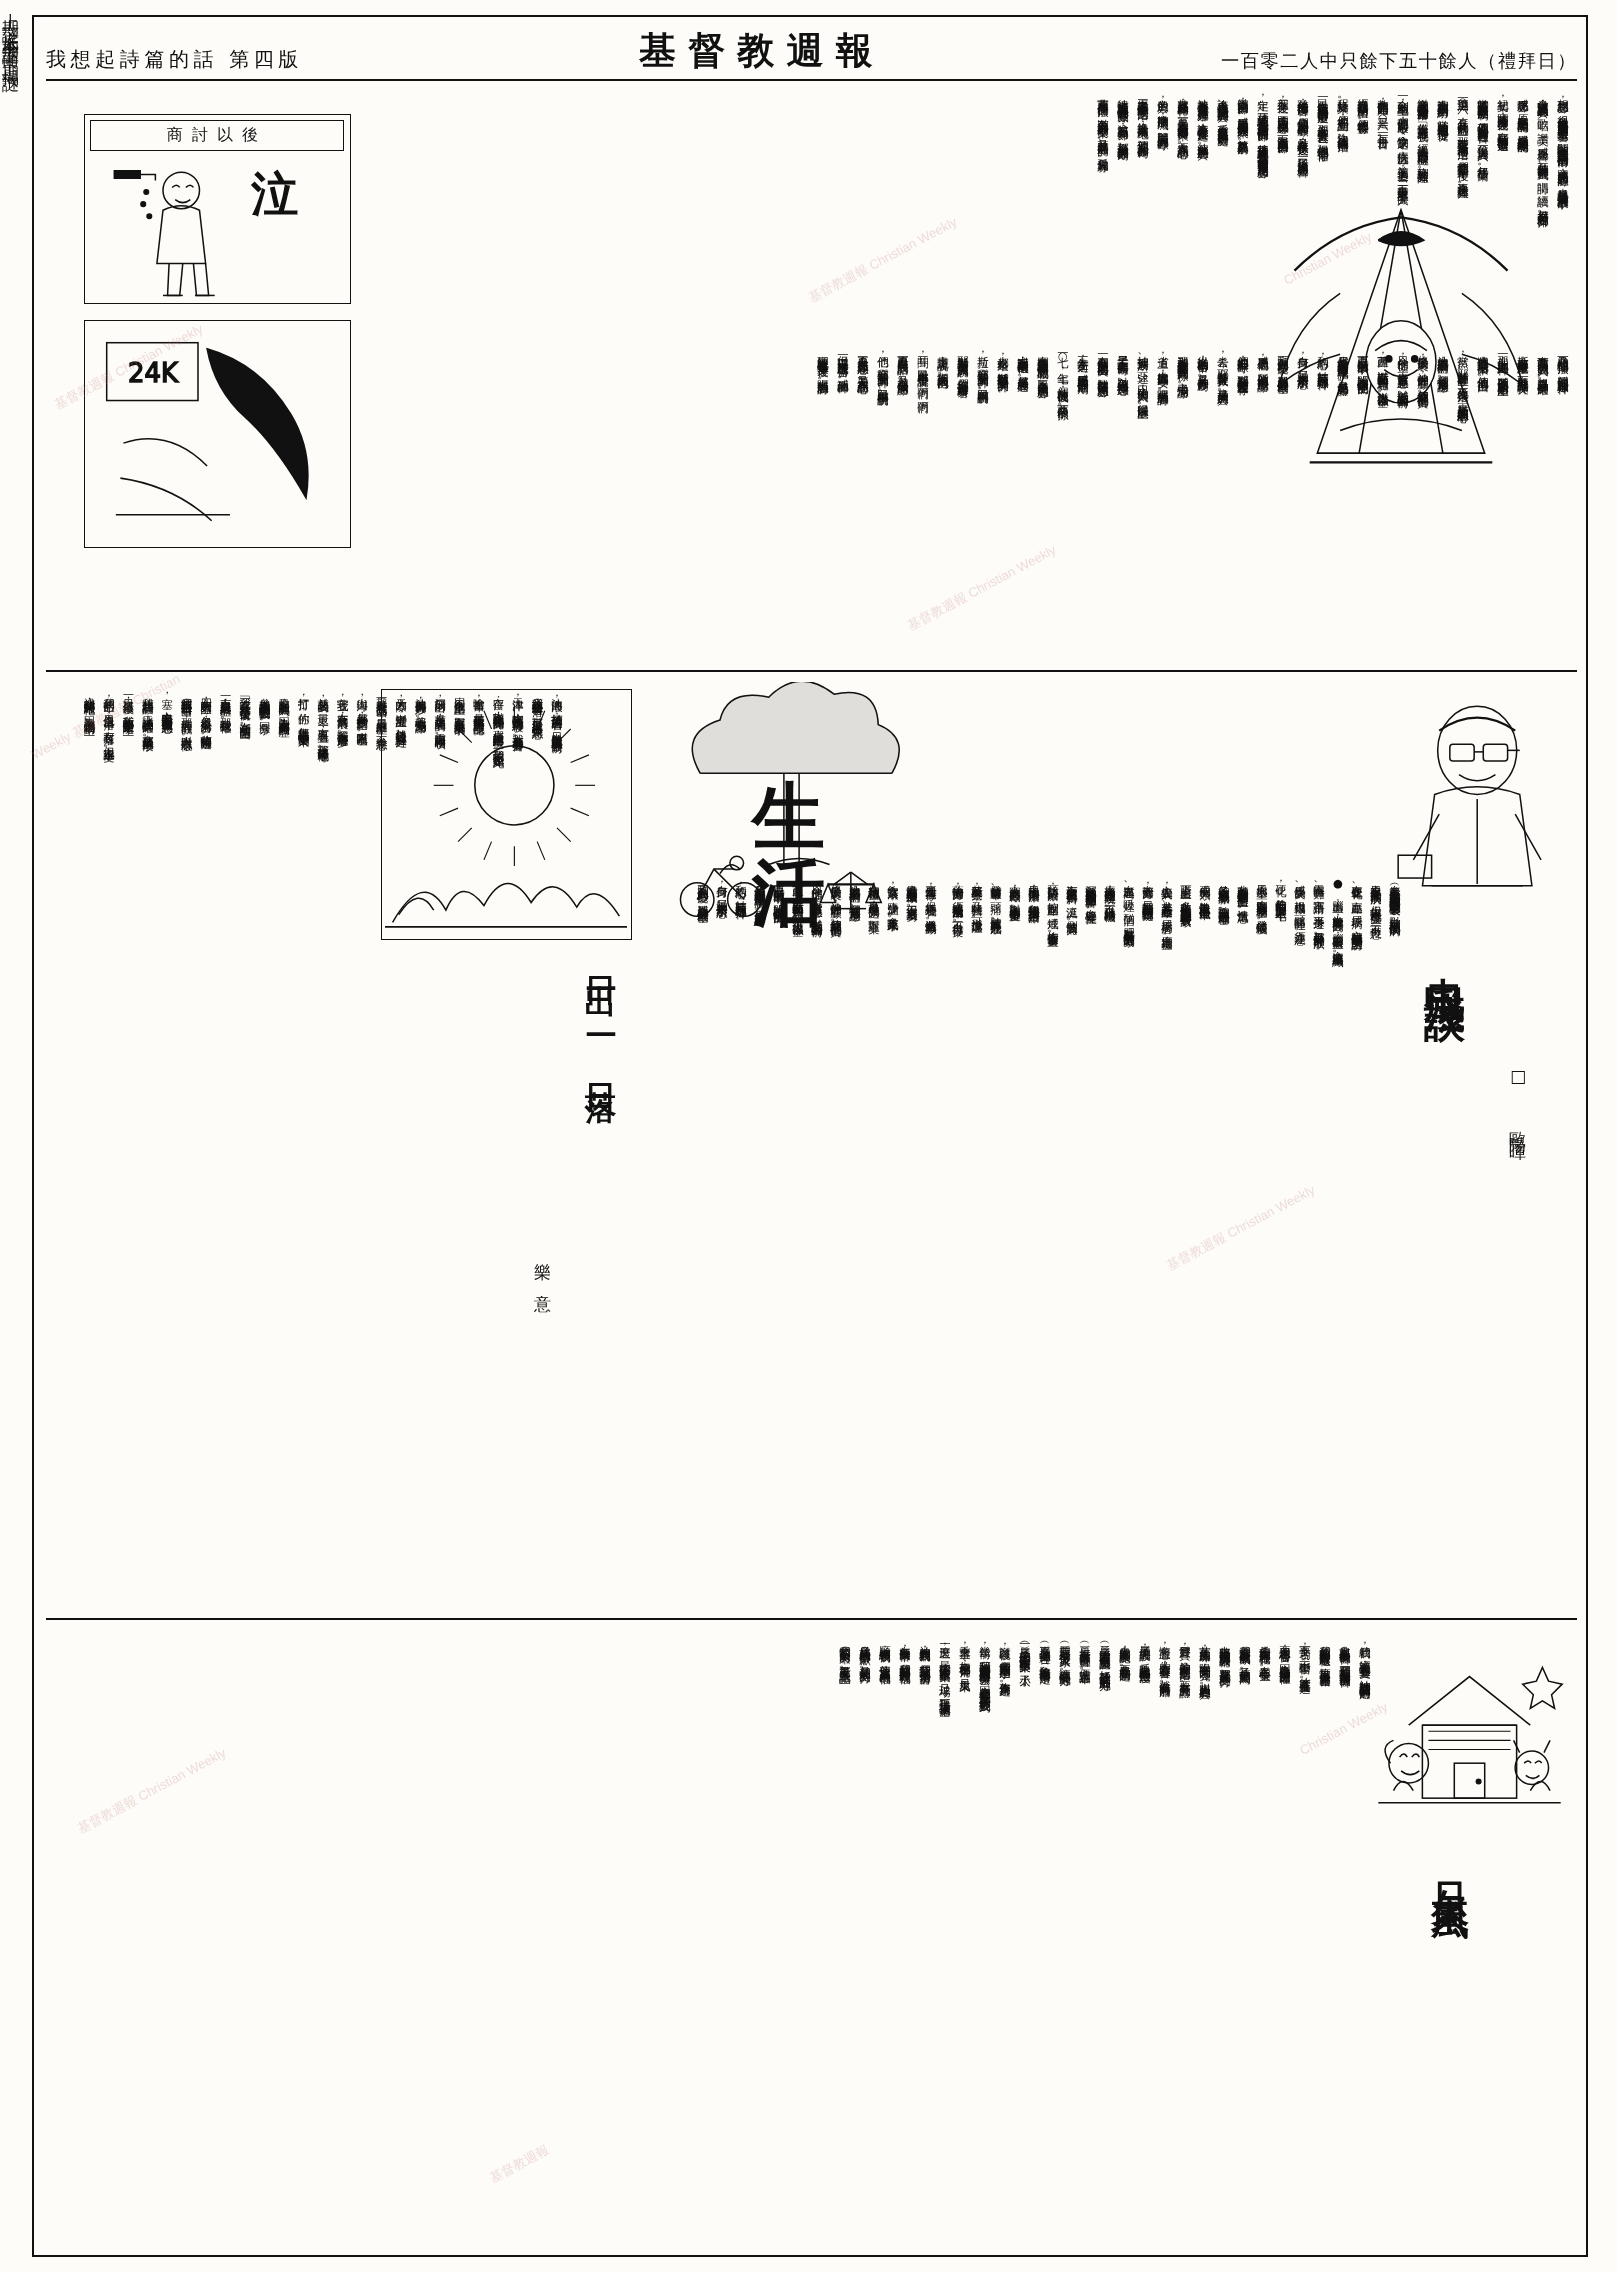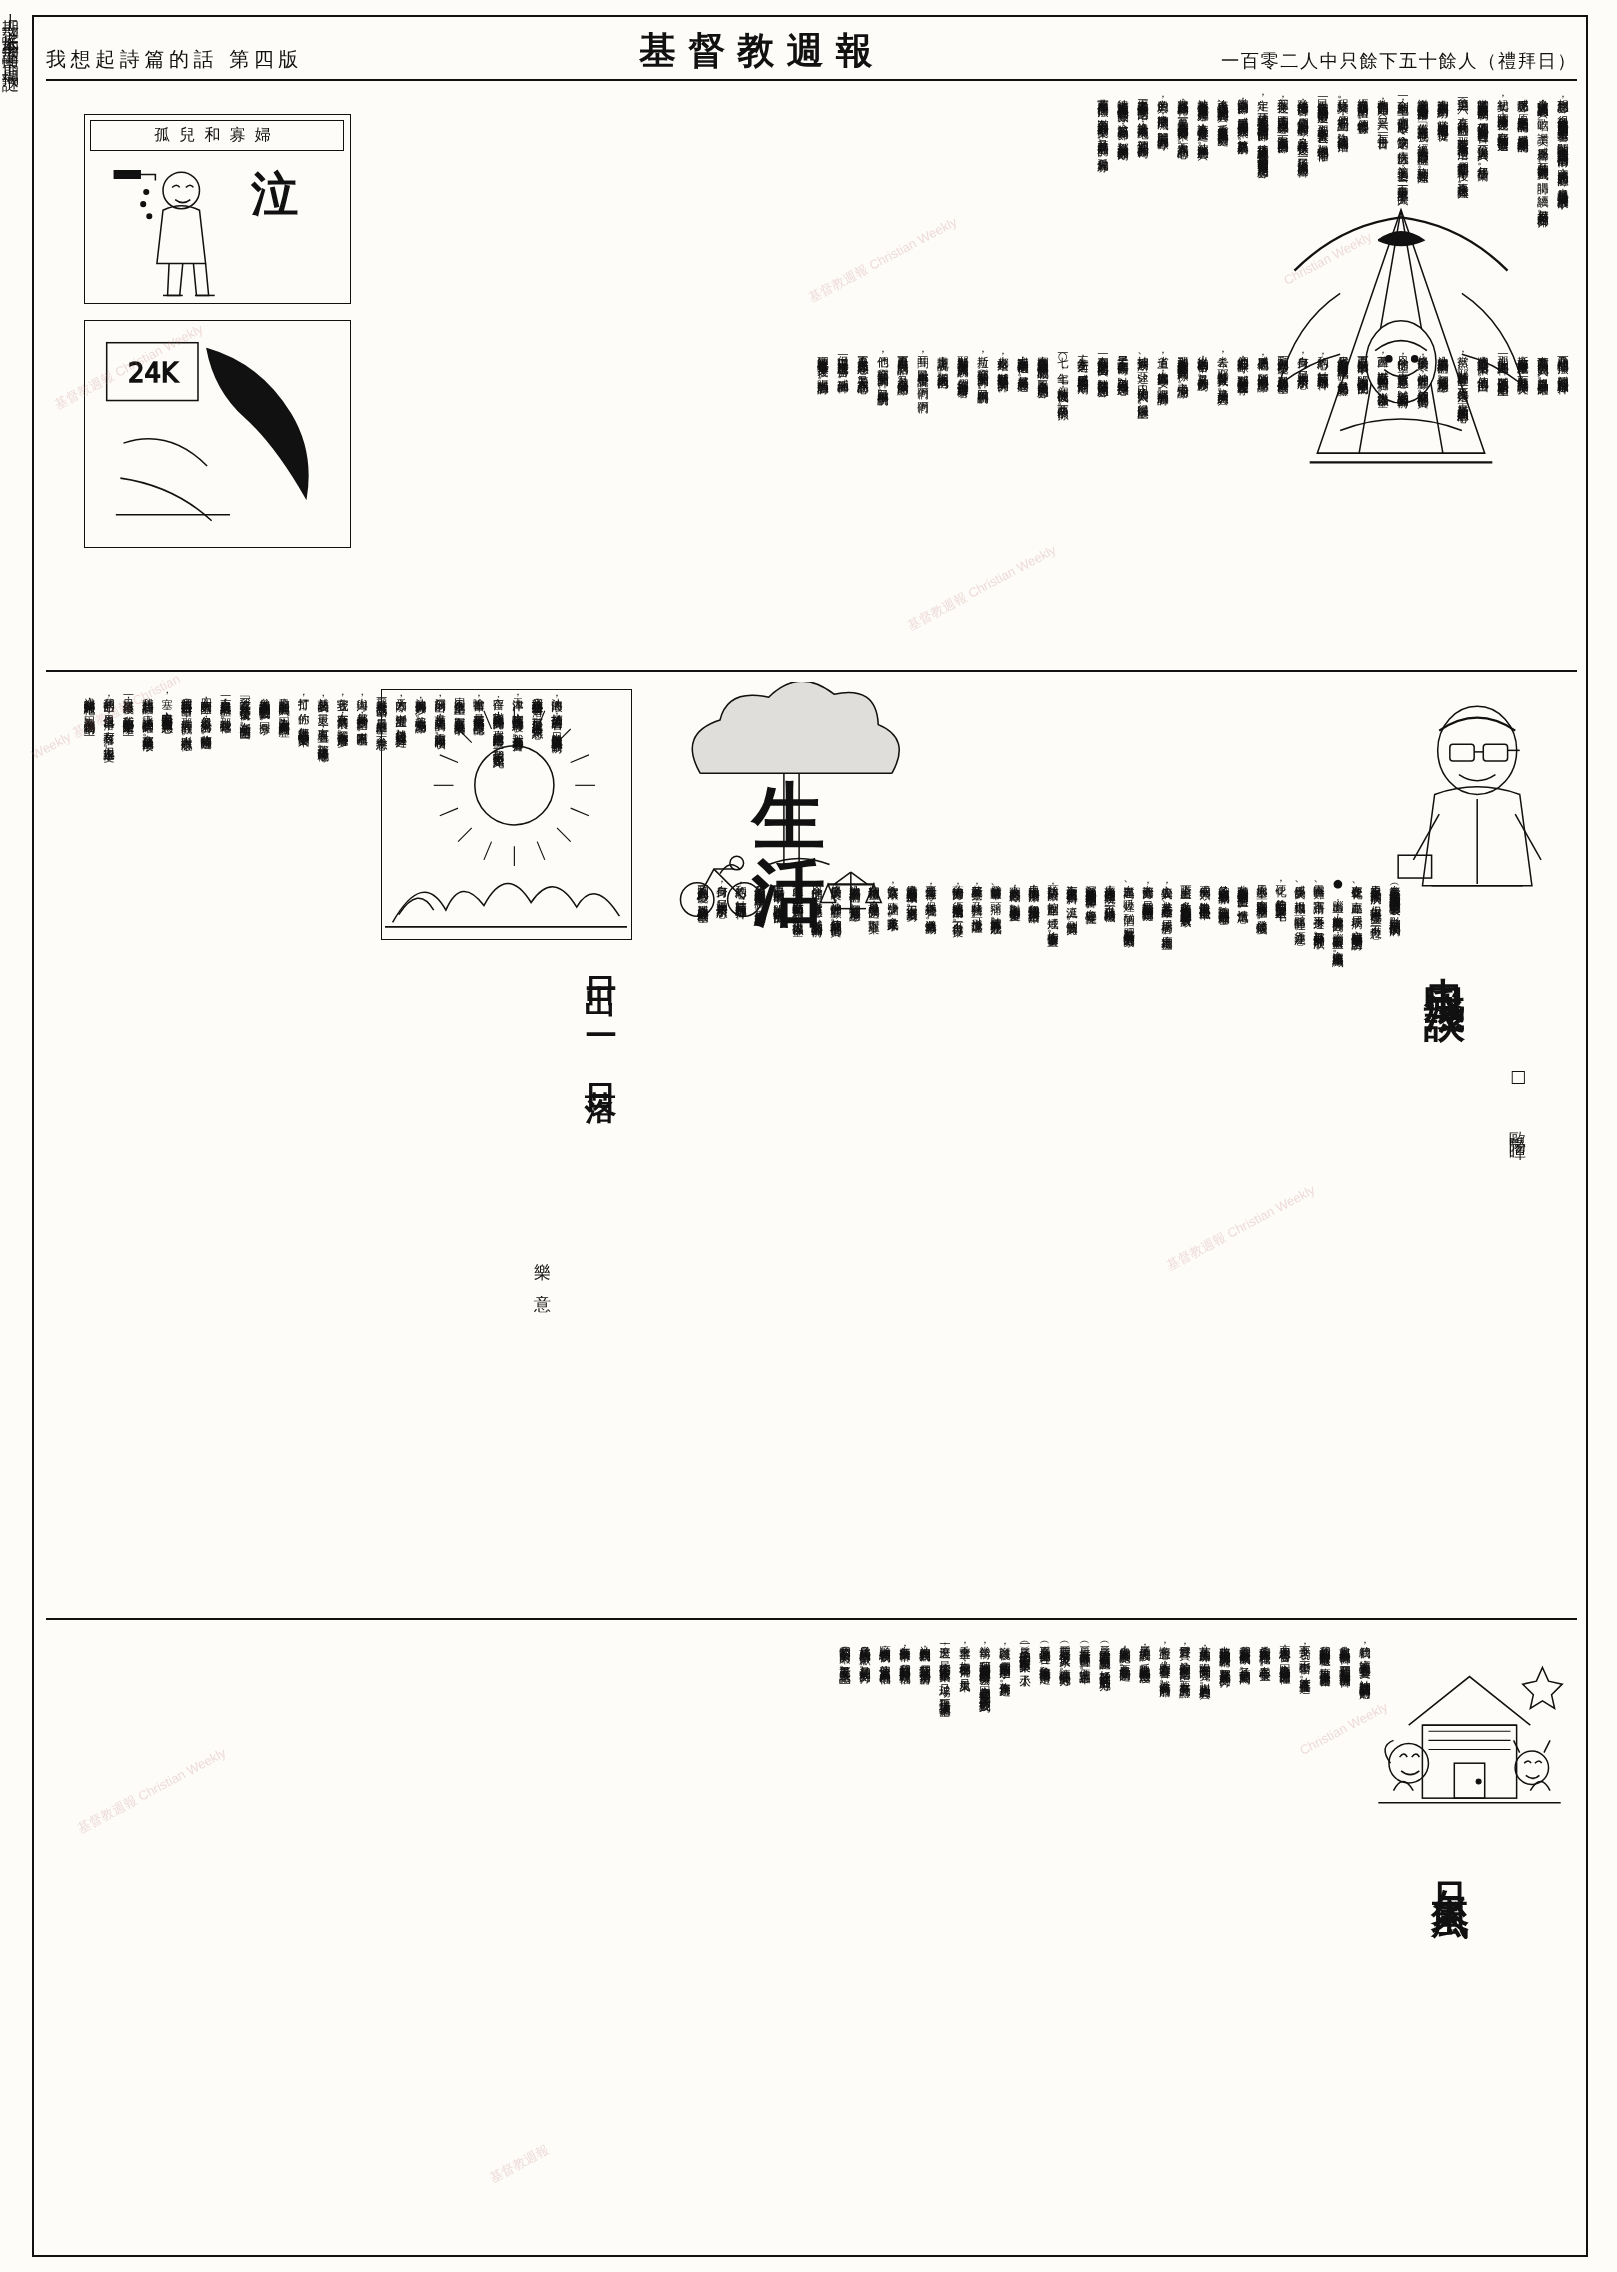--- a/index.html
+++ b/index.html
@@ -175,21 +175,21 @@
     <div class="v col-text" style="width:20px;height:297px;">耳聞，眾民都舉手應聲說：阿們！阿們！</div>
     <div class="v col-text" style="width:20px;height:297px;">而不是只有口裏的話語，乃是從心裏發出的感謝。</div>
     <div class="v col-text" style="width:20px;height:297px;">他們，稱頌耶和華至大的神，眾民都舉手說阿們。</div>
     <div class="v col-text" style="width:20px;height:297px;">不要只在感恩節才感恩，乃要天天存感謝的心。</div>
     <div class="v col-text" style="width:20px;height:297px;">但以理一日三次雙膝跪下禱告，感謝他的神。</div>
     <div class="v col-text sig" style="width:23px;height:297px;">聖經記載哈拿生了撒母耳之後，唱出感恩的詩歌。</div>
   </div>
 
   <div class="bx" style="left:84px;top:114px;width:267px;height:190px;"></div>
   <div class="bx-thin" style="left:90px;top:120px;width:254px;height:30.5px;"></div>
-  <div class="puz-title" style="position:absolute;left:90px;top:125px;width:254px;">孤兒和寡婦</div>
+  <div class="puz-title" style="position:absolute;left:90px;top:125px;width:254px;">商討以後</div>
 
   <svg class="art" style="left:99px;top:157px;" width="236" height="143" viewBox="0 0 310 188">
     <rect x="0" y="0" width="310" height="188" fill="#fdfcf8"></rect>
     <g stroke="#111" stroke-width="2" fill="none">
       <path d="M20 18 h34 v10 h-34z" fill="#111"></path>
       <path d="M54 23 h20 v8"></path>
       <circle cx="62" cy="46" r="3" fill="#111"></circle>
       <circle cx="58" cy="62" r="3" fill="#111"></circle>
       <circle cx="66" cy="78" r="3" fill="#111"></circle>
       <circle cx="108" cy="44" r="24"></circle>

